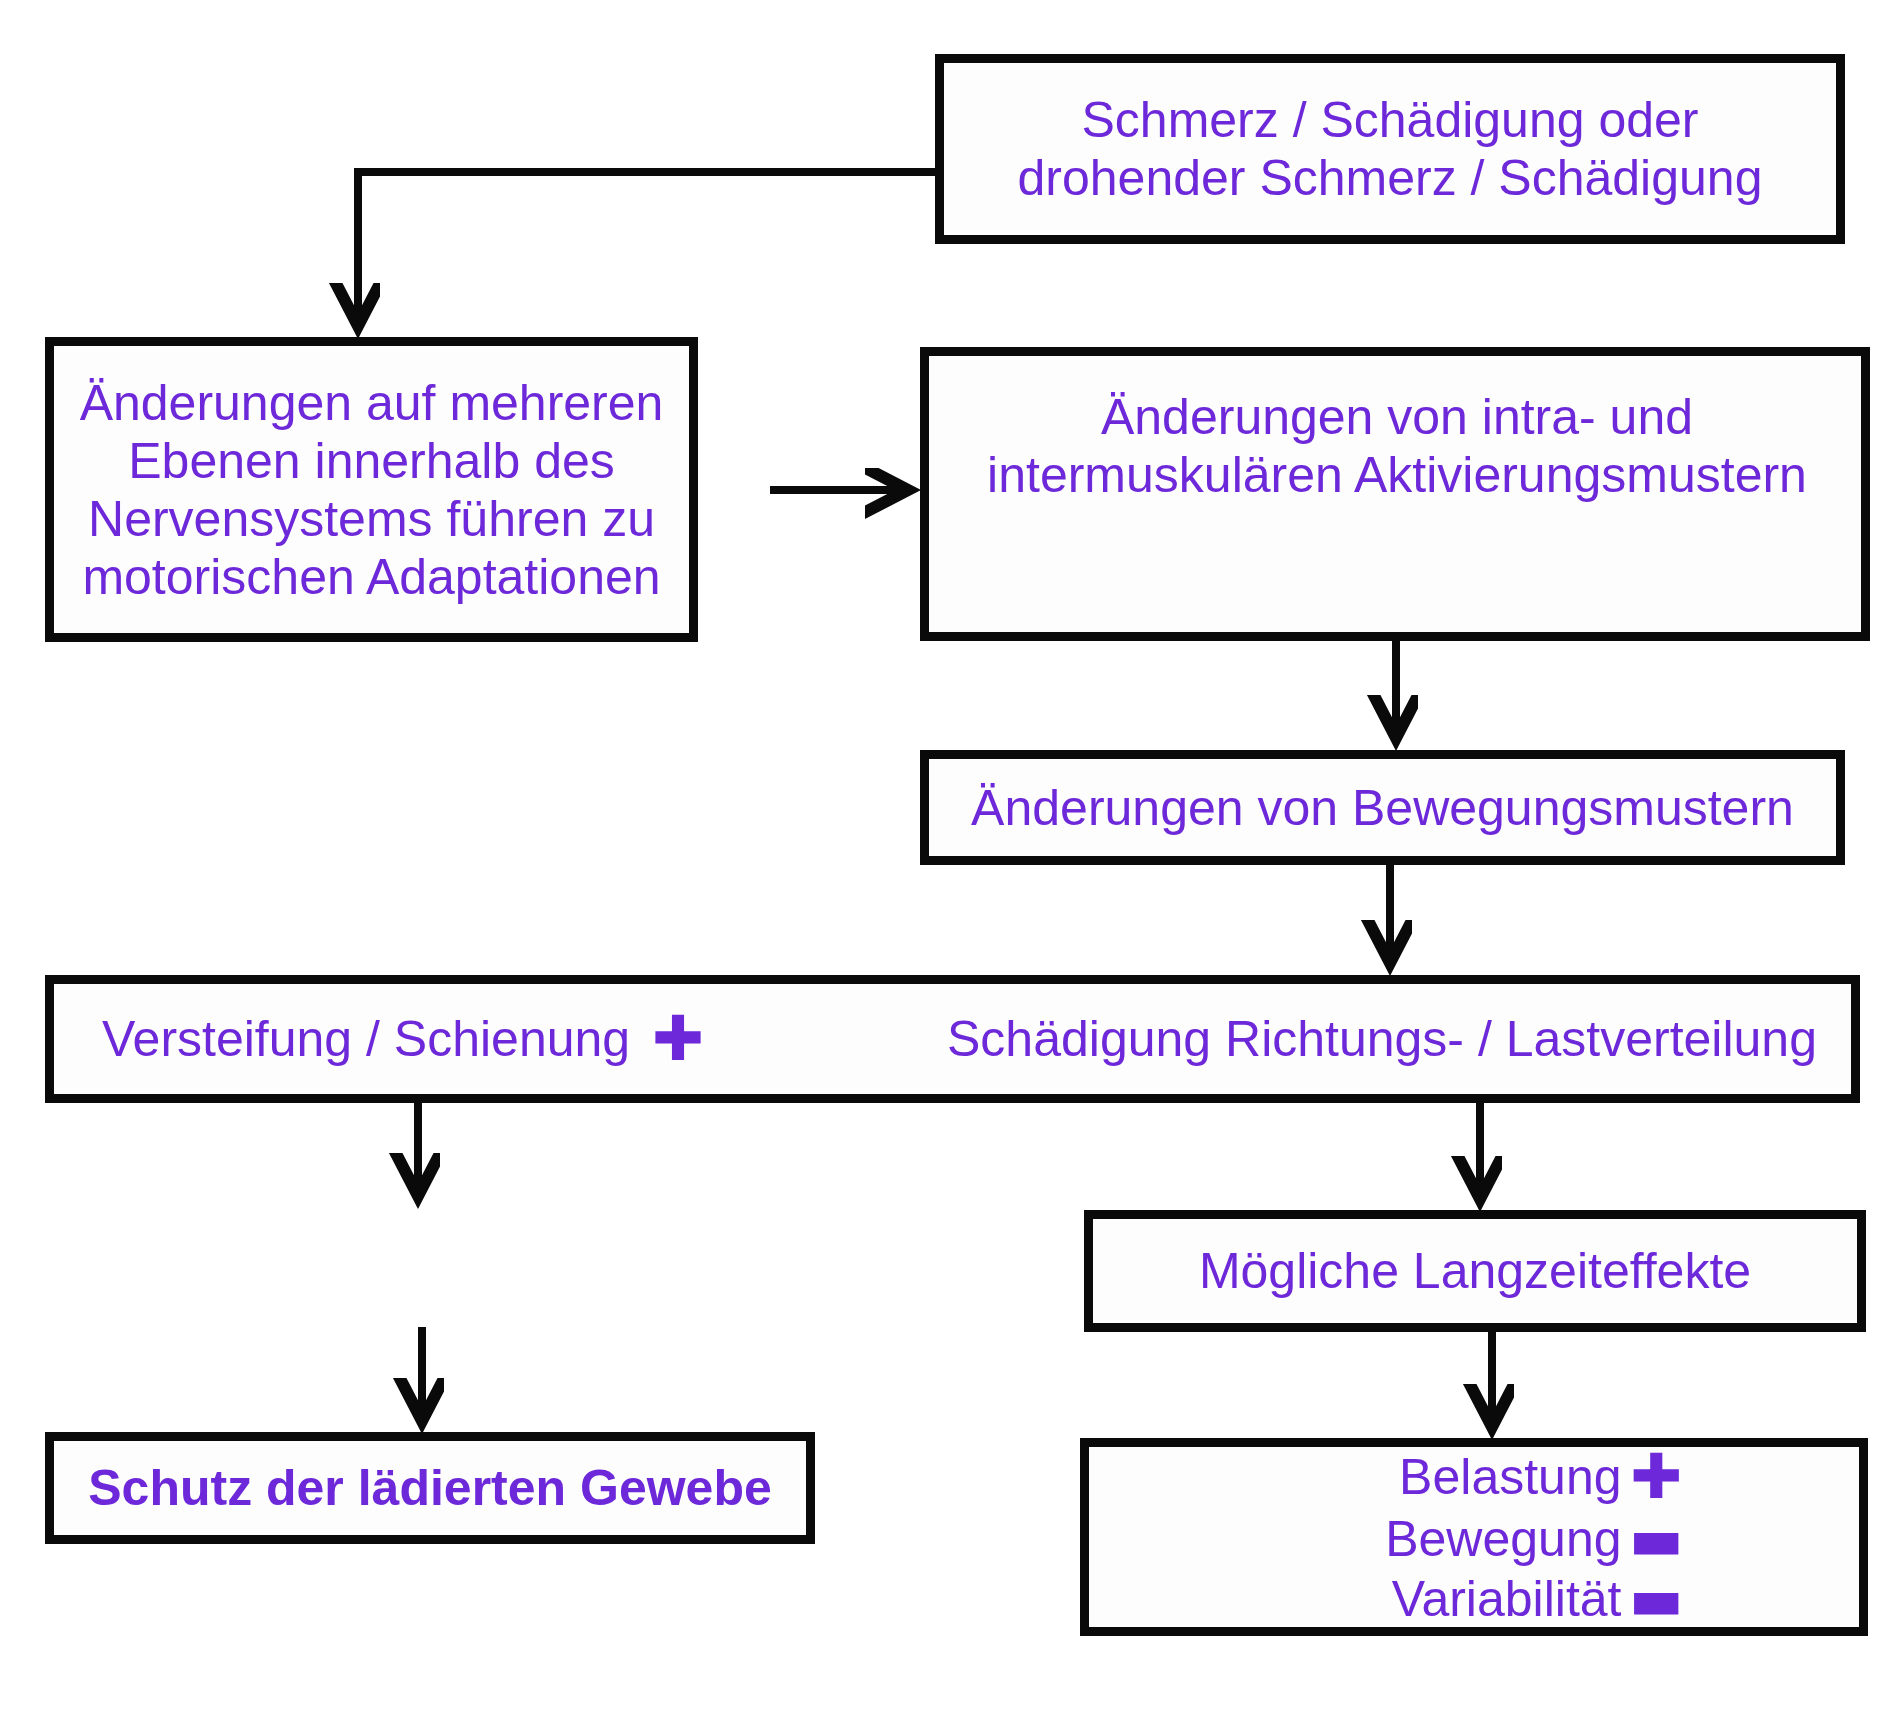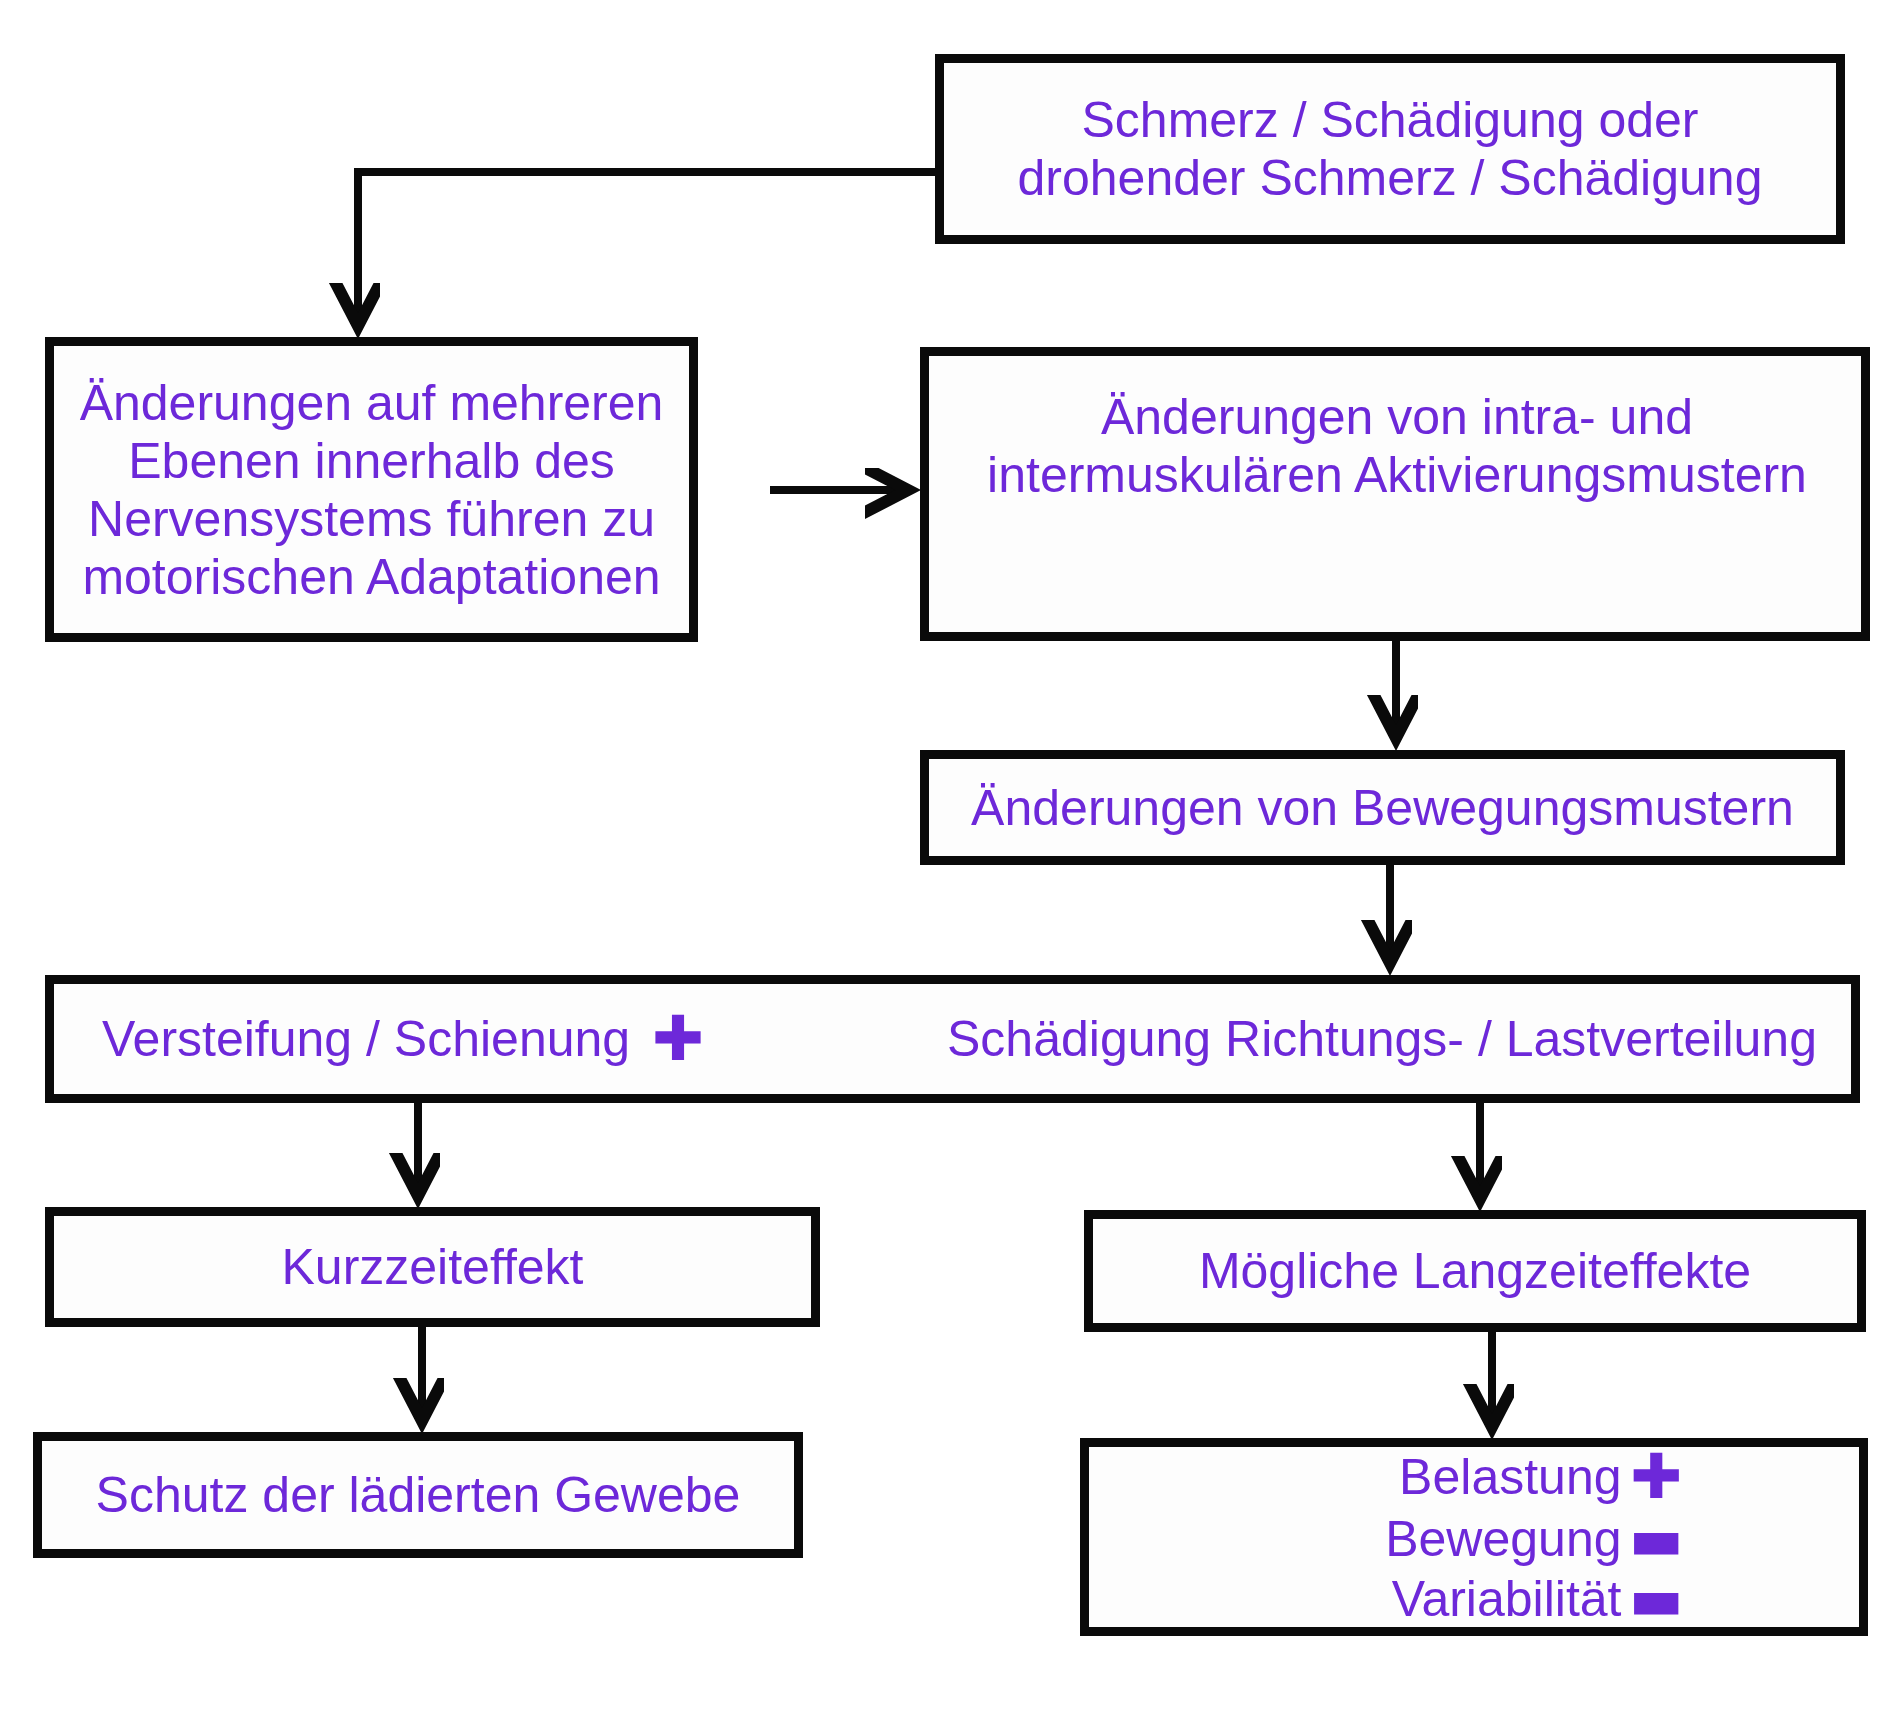--- a/index.html
+++ b/index.html
@@ -132,29 +132,26 @@
   </div>
 
   <div class="node wide" style="left:45px; top:975px; width:1815px; height:128px;">
     <span class="left-group">
       <span class="txt">Versteifung / Schienung</span>
       <span class="sym plus">✚</span>
     </span>
     <span class="txt">Schädigung Richtungs- / Lastverteilung</span>
   </div>
 
-  <div class="node" style="left:45px; top:1207px; width:775px; height:120px;">
-    <span class="txt">Kurzzeiteffekt</span>
-  </div>
 
   <div class="node" style="left:1084px; top:1210px; width:782px; height:122px;">
     <span class="txt">Mögliche Langzeiteffekte</span>
   </div>
 
-  <div class="node" style="left:33px; top:1432px; width:770px; height:126px;">
+  <div class="node" style="left:45px; top:1432px; width:770px; height:112px;font-weight:bold;">
     <span class="txt">Schutz der lädierten Gewebe</span>
   </div>
 
   <div class="node outcome" style="left:1080px; top:1438px; width:788px; height:198px;">
     <div class="outcome-row">
       <span class="label">Belastung</span>
       <span class="symcell sym plus">✚</span>
     </div>
     <div class="outcome-row">
       <span class="label">Bewegung</span>

